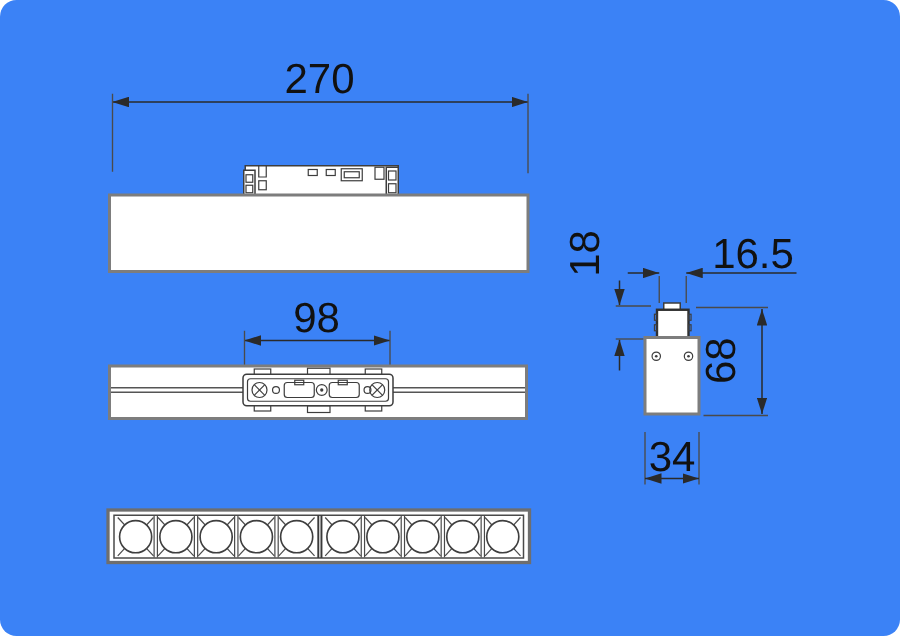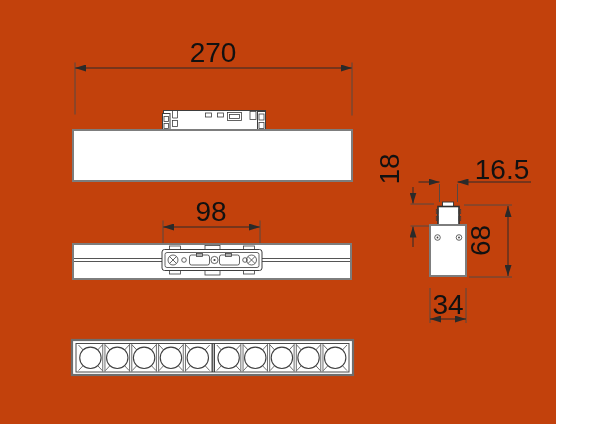--- a/index.html
+++ b/index.html
@@ -1,17 +1,17 @@
 <!DOCTYPE html>
 <html><head>
 <meta charset="utf-8">
 <style>
   html,body{margin:0;padding:0;background:#ffffff;}
-  .stage{width:556px;height:424px;background:#c2410c;position:relative;overflow:hidden;
-         font-family:"Liberation Sans", sans-serif;}
+  .stage{width:600px;height:424px;background:#3b82f6;position:relative;overflow:hidden;
+         font-family:"Liberation Sans", sans-serif;border-radius:11px;}
   svg{display:block;}
   
   .dim{stroke:#2a2a2a;stroke-width:1;fill:none;}
   .ext{stroke:#4a4a4a;stroke-width:0.9;fill:none;}
   .dimtext{font-family:"Liberation Sans", sans-serif;font-size:28px;fill:#111;}
   
   .body-outline{stroke:#7d7d7d;stroke-width:2;fill:#fff;}
   .detail{stroke:#3d3d3d;stroke-width:1;fill:#fff;}
   .detail-thin{stroke:#3d3d3d;stroke-width:0.8;fill:none;}
   .channel{stroke:#555;stroke-width:1;fill:none;}

